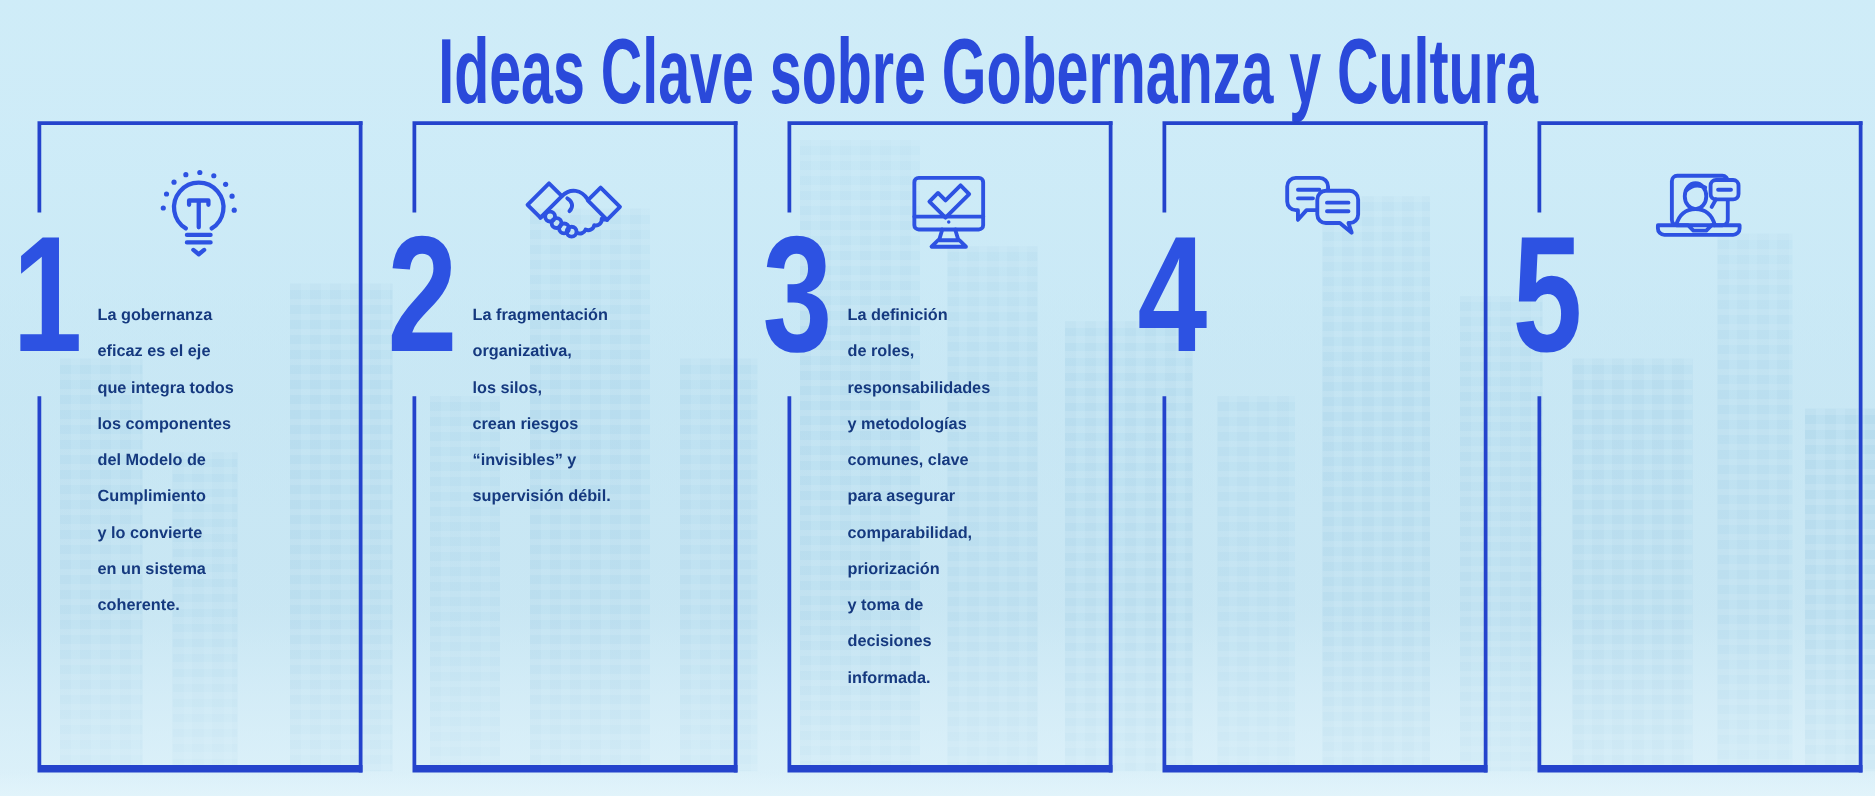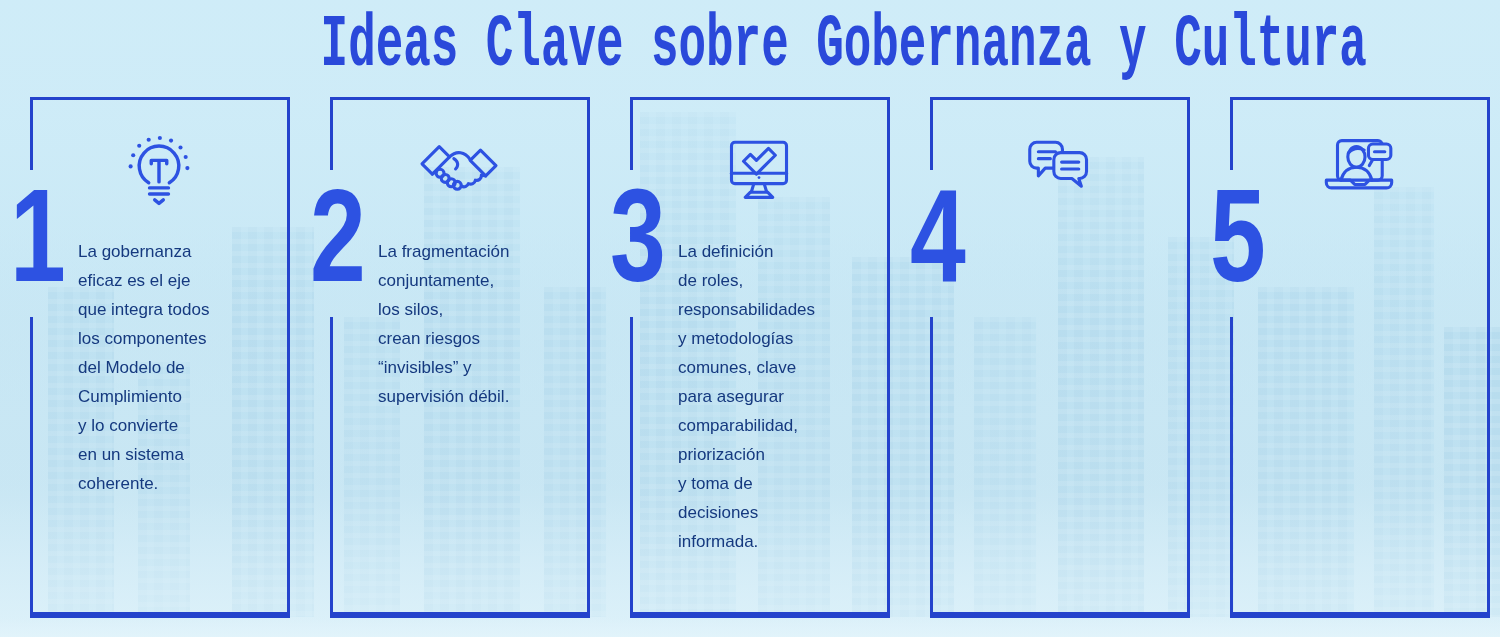--- a/index.html
+++ b/index.html
@@ -37,21 +37,21 @@
       rgba(201,231,245,0.32) 50%,
       rgba(205,233,246,0.40) 78%,
       rgba(222,242,250,0.70) 100%);
   }
   .ground {
     position: absolute; left: 0; right: 0; bottom: 0; height: 19px;
     background: linear-gradient(180deg, rgba(219,240,249,0.2), rgba(226,244,251,0.85));
   }
 
   
-  .title-wrap { position: absolute; top: 8px; left: 0; width: 100%; text-align: left; font-family: Liberation Mono, monospace; }
+  .title-wrap { position: absolute; top: 20px; left: 0; width: 100%; text-align: right; }
   .title-wrap h1 {
     display: inline-block;
     font-size: 74px; font-weight: bold; line-height: 1;
     color: var(--title);
     transform: scaleX(0.62);
     transform-origin: 50% 0;
     letter-spacing: 0px;
     white-space: nowrap;
   }
 
@@ -80,21 +80,21 @@
     letter-spacing: -5px;
   }
   .icon-wrap {
     position: absolute; top: 32px; left: 0; width: 100%;
     display: flex; justify-content: center;
     color: var(--accent-bright);
   }
   .icon-wrap svg { width: 86px; height: 86px; }
   .card-text {
     position: absolute; top: 137px; left: 48px; right: 18px;
-    font-size: 17px; line-height: 29px; font-weight: normal;
+    font-size: 13px; line-height: 29px; font-weight: bold;
     color: var(--body-text);
     white-space: pre;
   }
 </style>
 </head>
 <body>
 
 <div class="skyline">
   <div class="bldg" style="left:48px;width:66px;height:330px;opacity:.45"></div>
   <div class="bldg" style="left:138px;width:52px;height:255px;opacity:.4"></div>
@@ -166,21 +166,21 @@
         <path d="M44 31 C49 34 50 39 46 43"></path>
         <path d="M19 49 L24 45"></path>
         <circle cx="28" cy="48" r="4.6"></circle>
         <circle cx="34" cy="54" r="4.6"></circle>
         <circle cx="41" cy="59" r="4.6"></circle>
         <circle cx="48" cy="62" r="4.6"></circle>
         <path d="M53 63 a5.5 5.5 0 0 0 8 -3 a5.5 5.5 0 0 0 8 -4 a5.5 5.5 0 0 0 7 -6 L81 51"></path>
       </svg>
     </div>
     <p class="card-text">La fragmentación
-conjuntamente,
+organizativa,
 los silos,
 crean riesgos
 “invisibles” y
 supervisión débil.</p>
   </section>
 
   <section class="card">
     <span class="lseg top"></span>
     <span class="lseg bot"></span>
     <div class="big-number">3</div>

